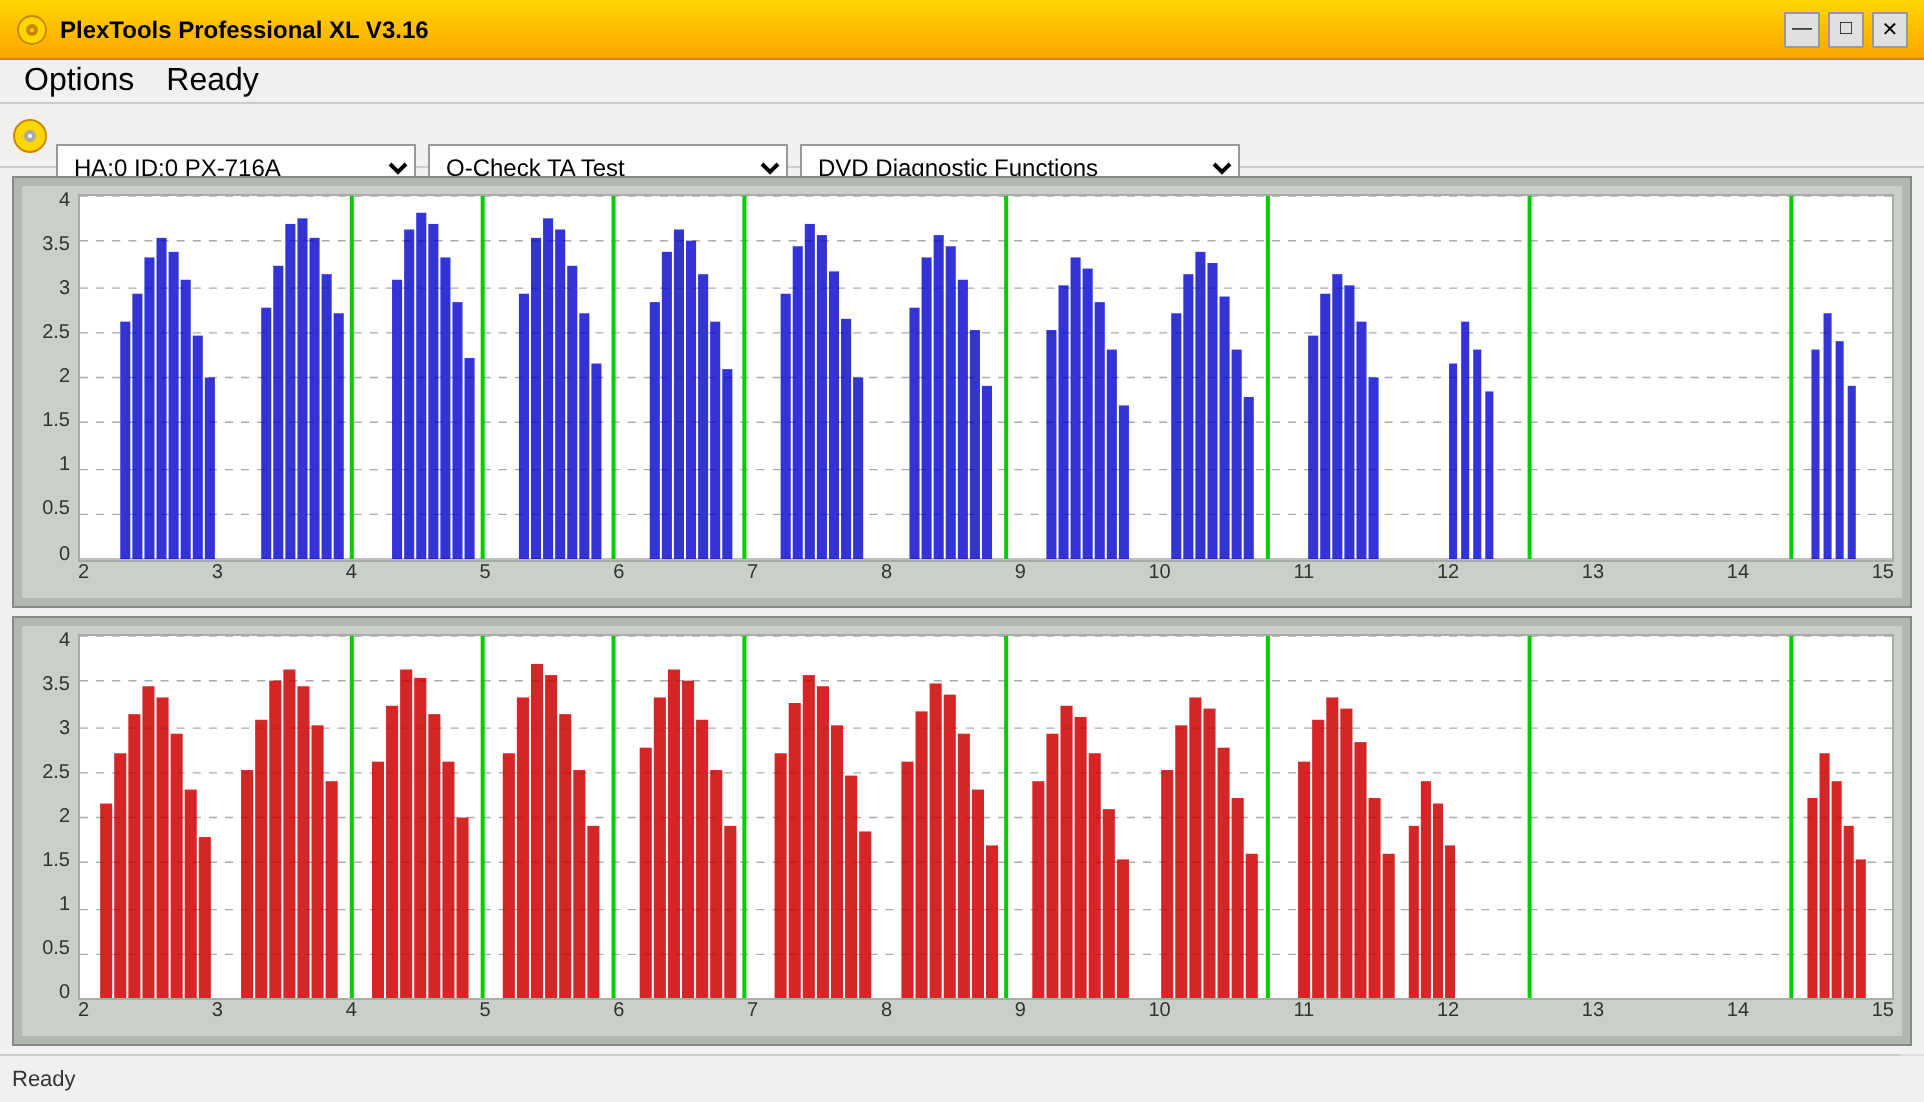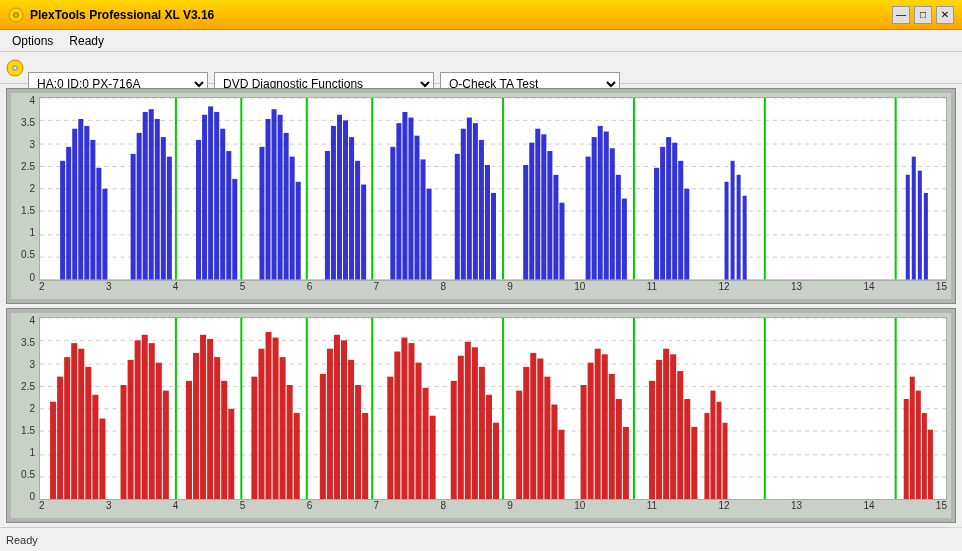--- a/index.html
+++ b/index.html
@@ -57,21 +57,21 @@
       background: #f0f0f0;
       height: 22px;
       display: flex;
       align-items: center;
       padding: 0 4px;
       border-bottom: 1px solid #ccc;
     }
     .menu-item {
       padding: 2px 8px;
       cursor: pointer;
-      font-size: 12px;
+      font-size: 16px;
     }
 
     
     #toolbar {
       background: #f0f0f0;
       height: 32px;
       display: flex;
       align-items: center;
       padding: 2px 6px;
       gap: 6px;
@@ -277,25 +277,25 @@
   <div class="toolbar-drive">
     <svg class="drive-icon" viewBox="0 0 18 18">
       <circle cx="9" cy="9" r="8" fill="#ffd700" stroke="#cc8800" stroke-width="1"></circle>
       <circle cx="9" cy="9" r="3" fill="#aaa"></circle>
       <circle cx="9" cy="9" r="1" fill="white"></circle>
     </svg>
     <select class="toolbar-select" id="drive-select">
       <option>HA:0 ID:0 PX-716A</option>
     </select>
   </div>
+  <select class="toolbar-select" id="test-select">
+    <option>Q-Check TA Test</option>
+  </select>
   <select class="toolbar-select" id="function-select">
     <option>DVD Diagnostic Functions</option>
-  </select>
-  <select class="toolbar-select" id="test-select">
-    <option>Q-Check TA Test</option>
   </select>
 </div>
 
 <div id="main">
 
   <div class="chart-container">
     <div class="chart-inner">
 
       <div class="y-axis">
         <span class="y-label">4</span>

